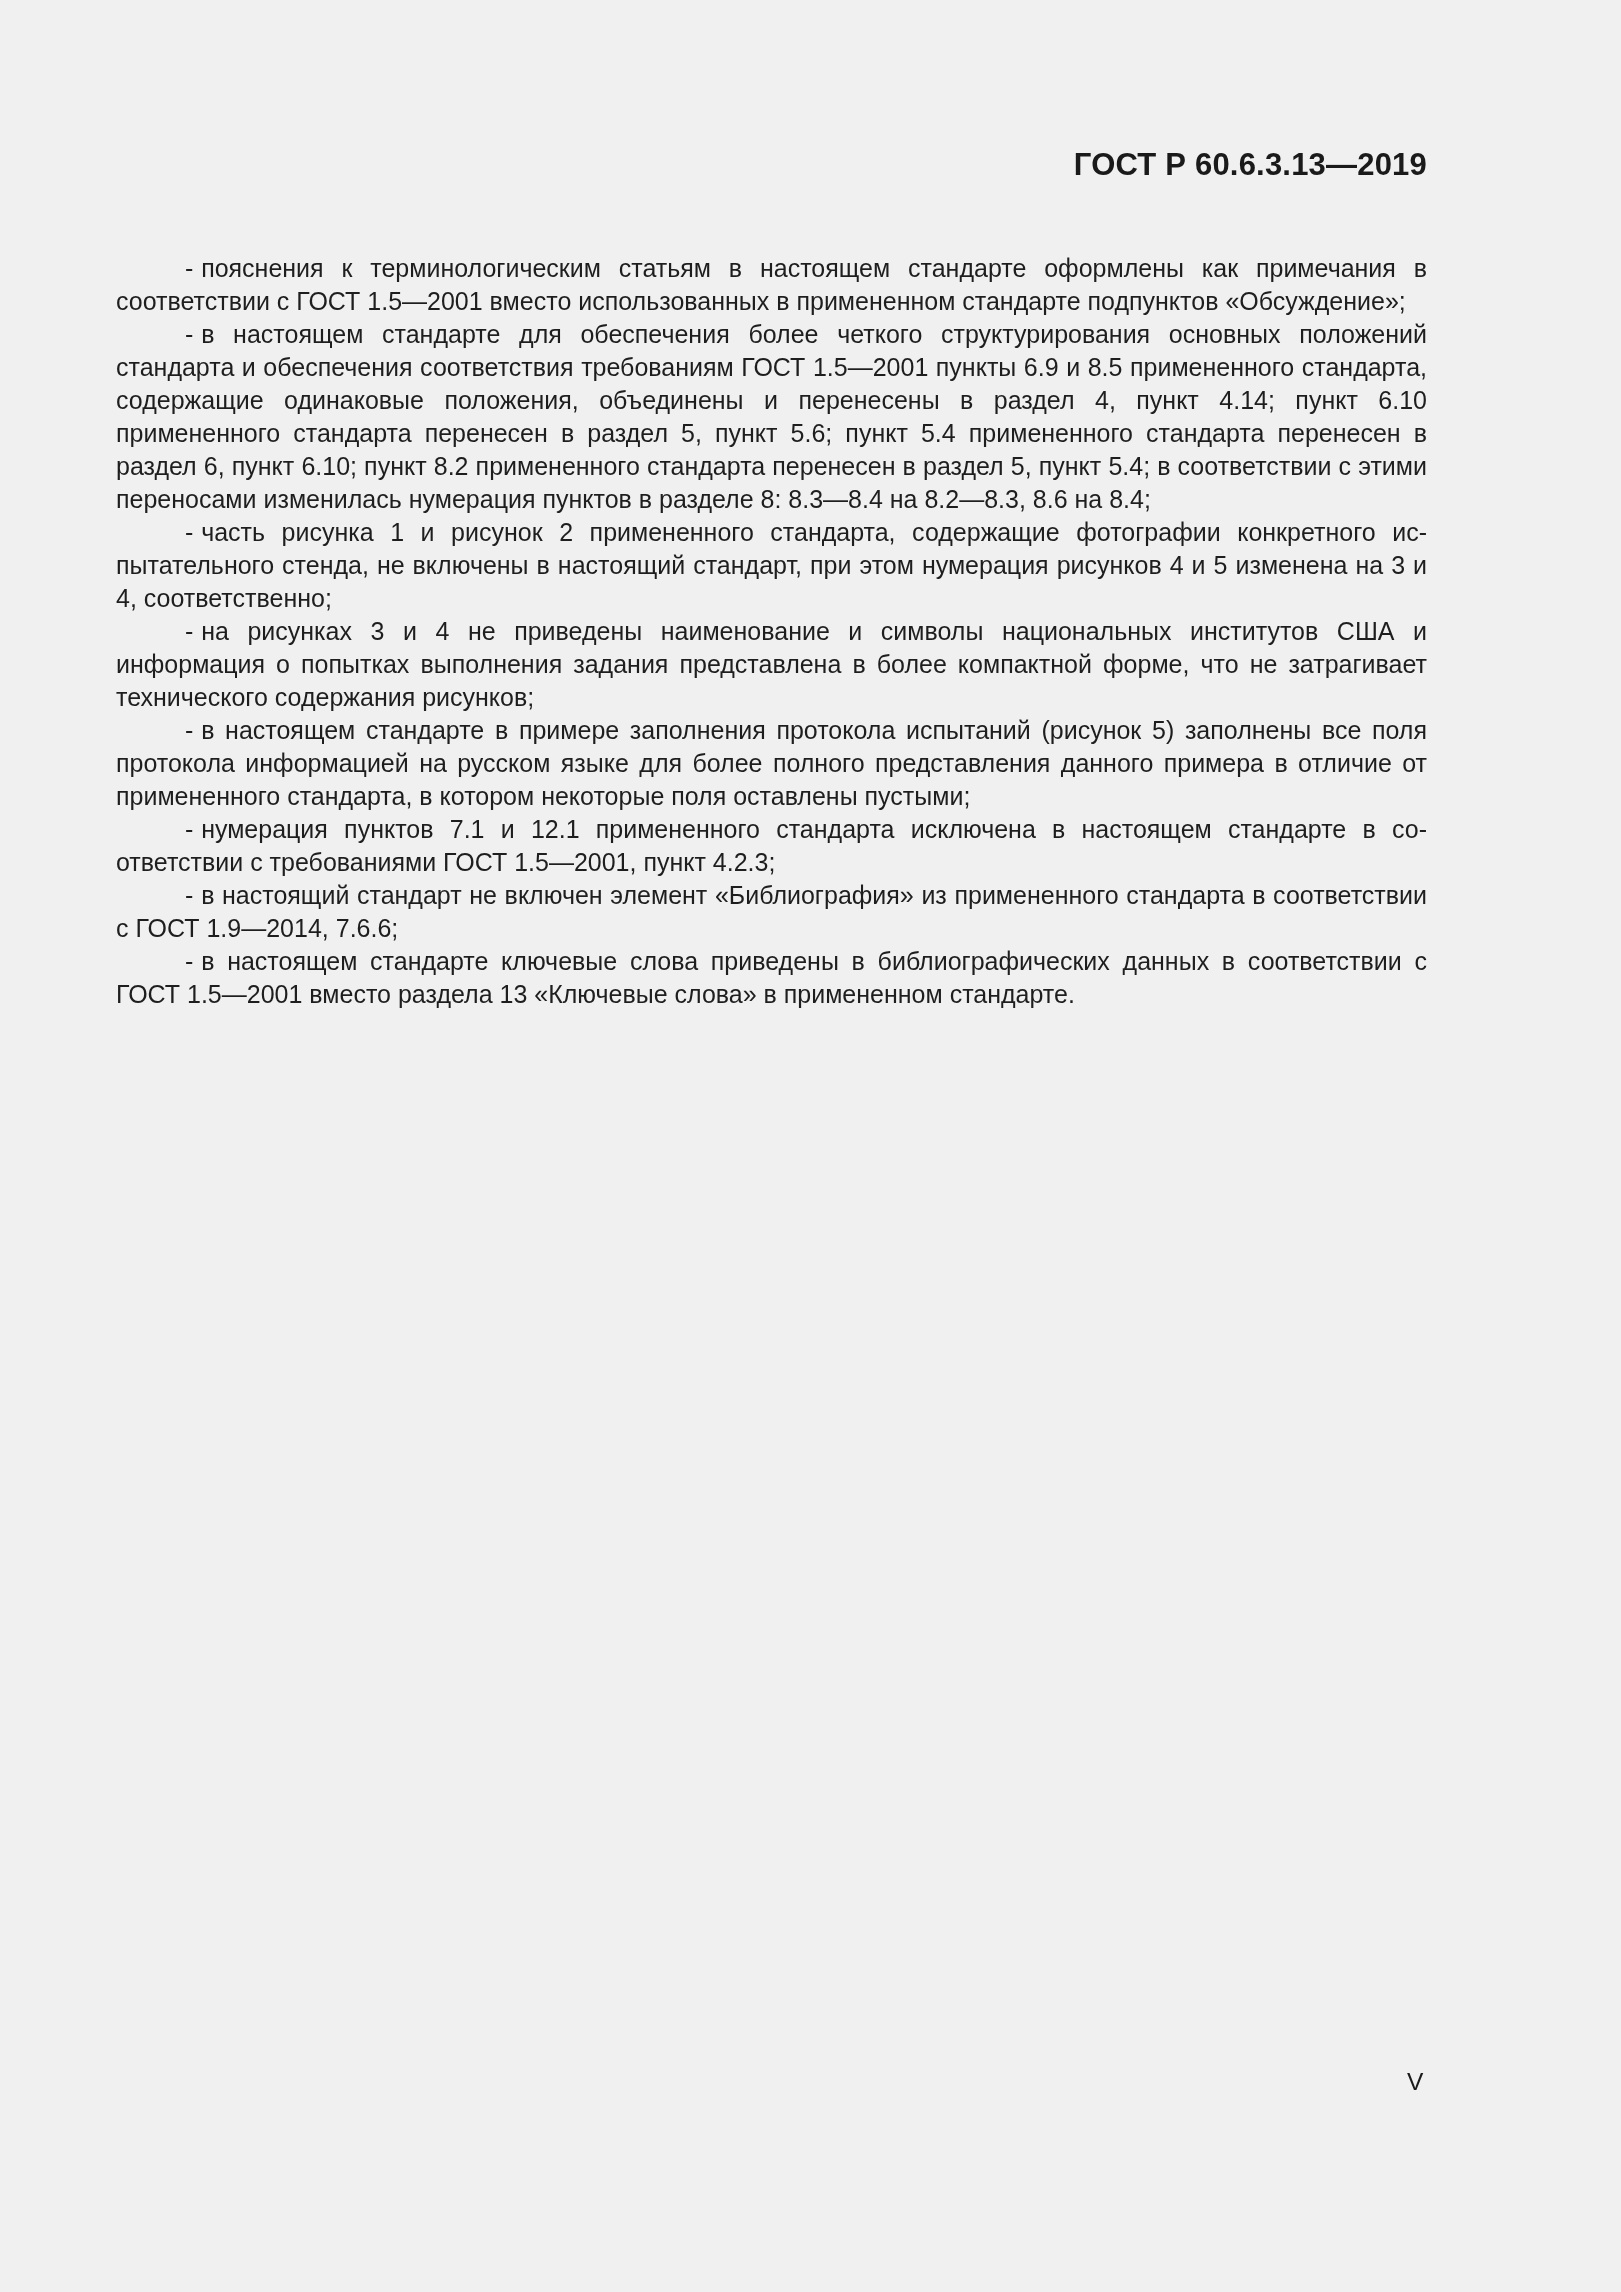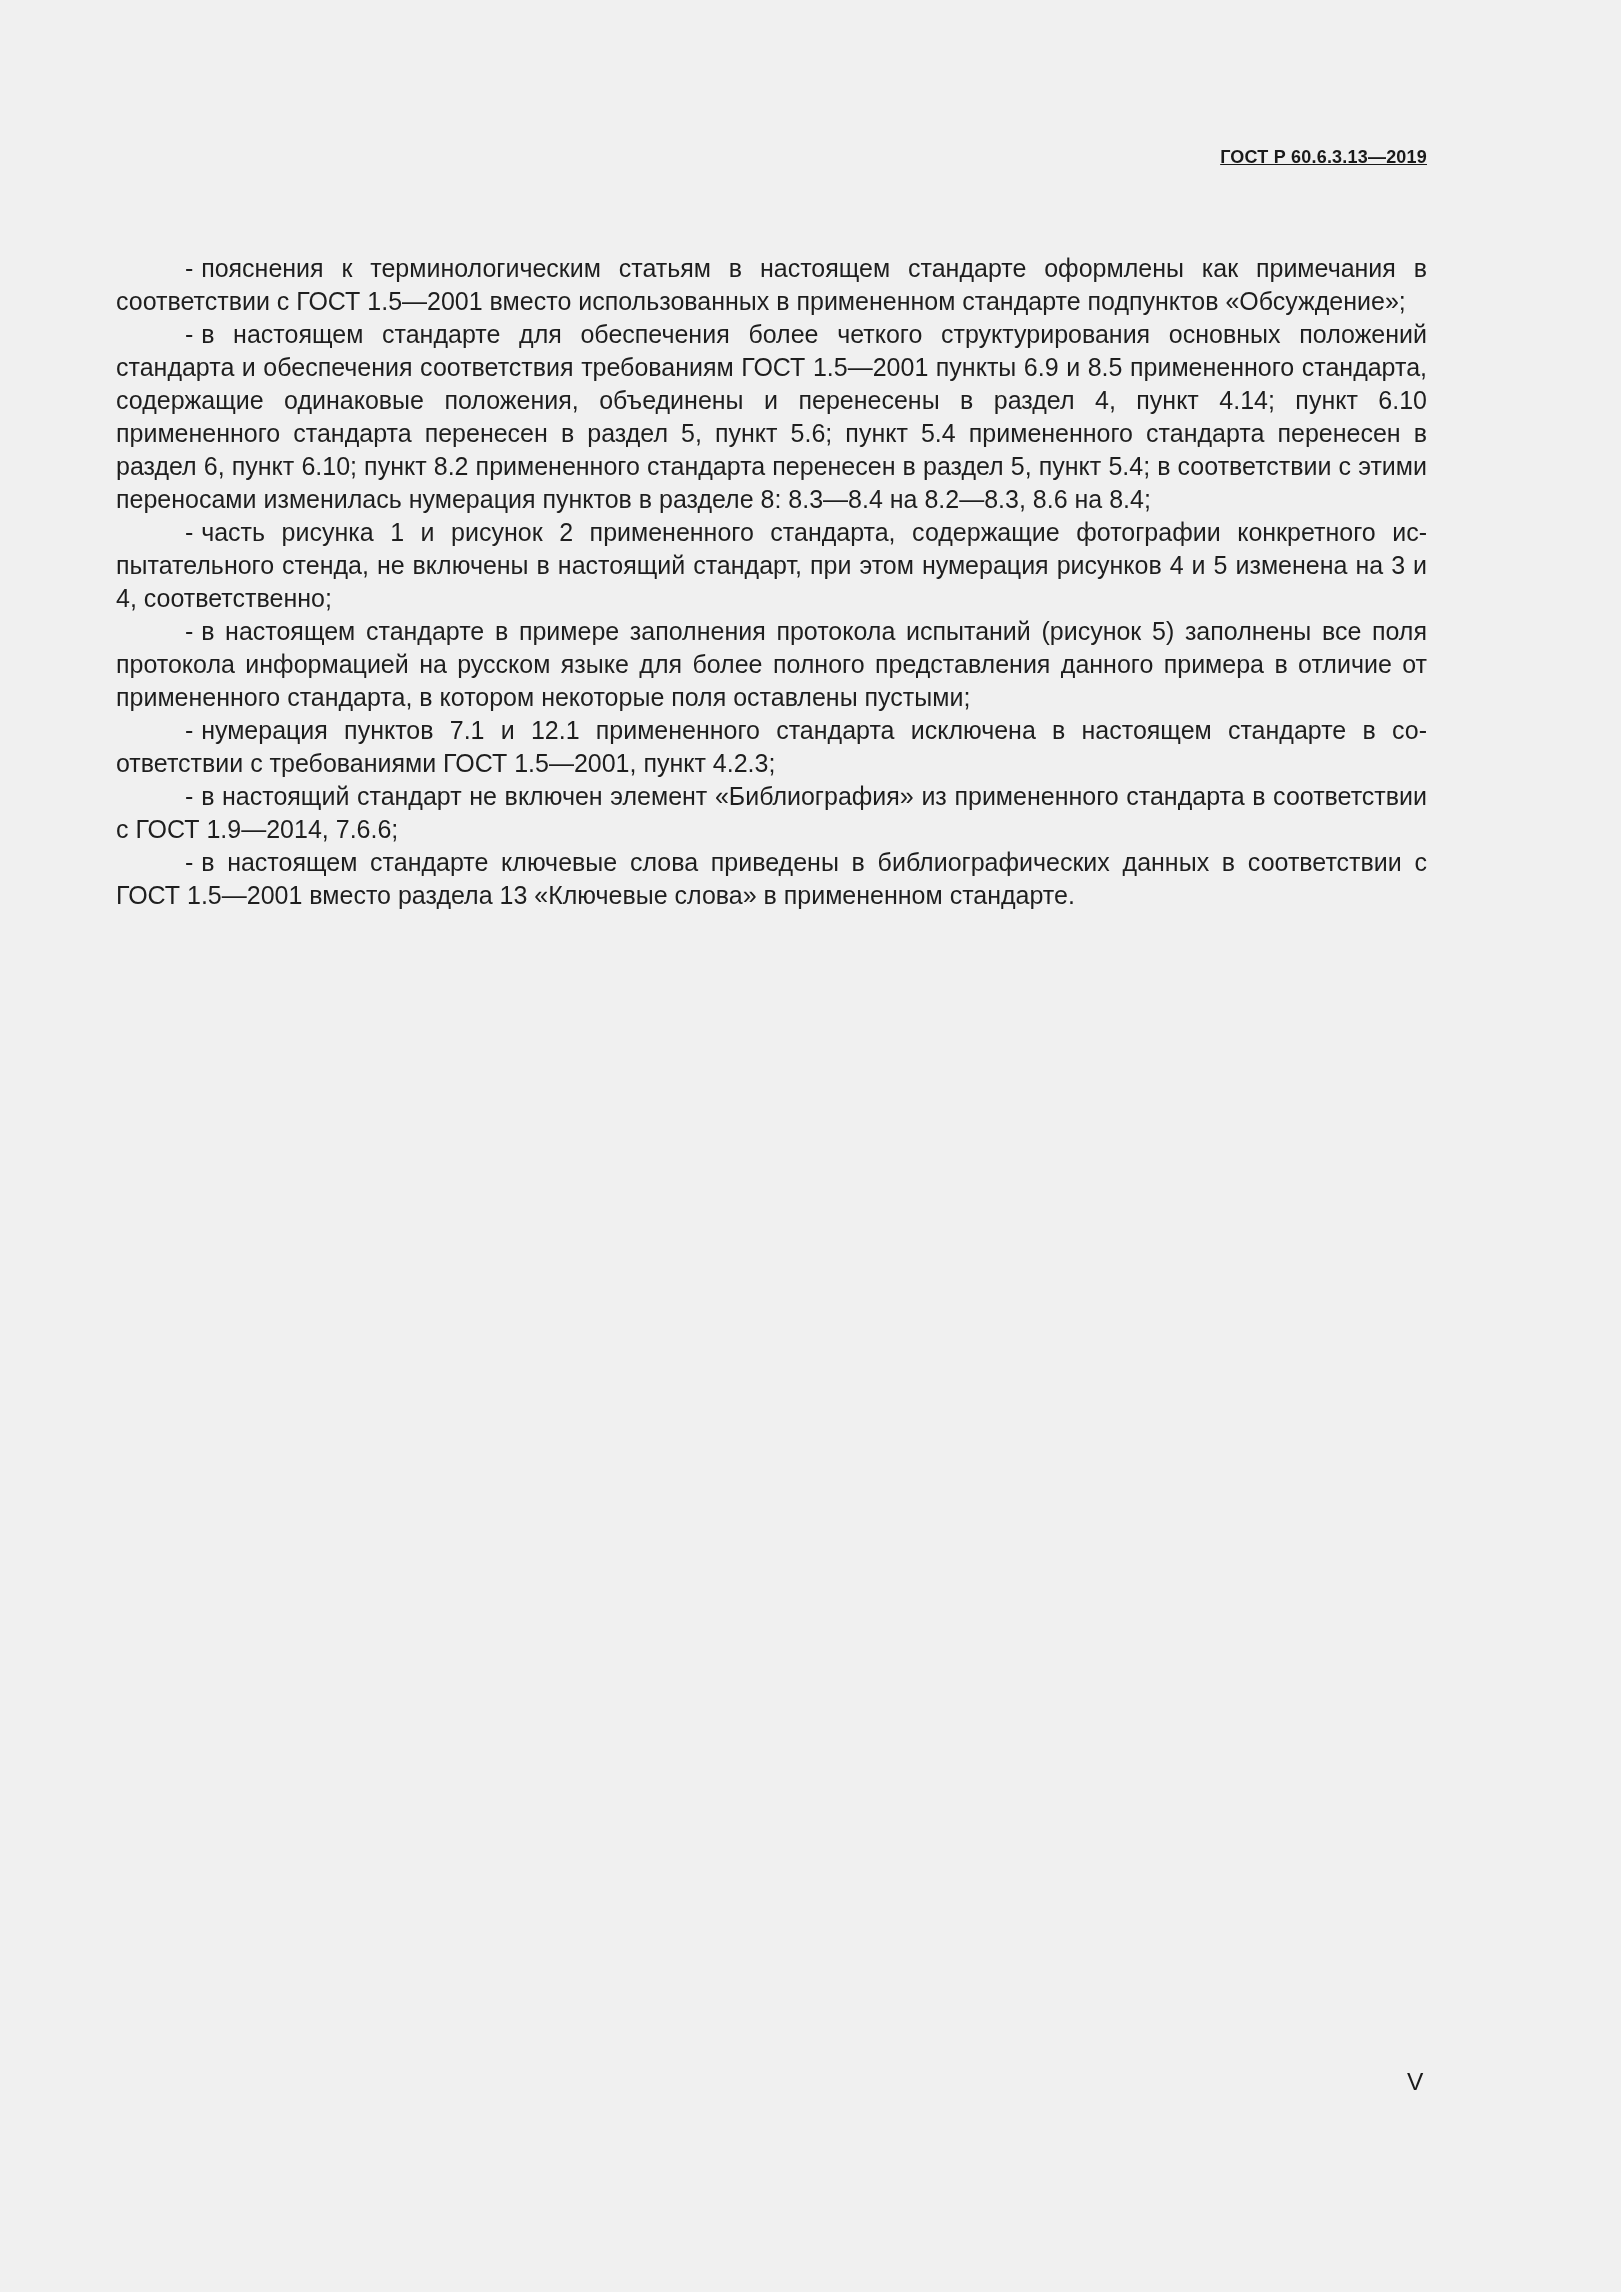--- a/index.html
+++ b/index.html
@@ -12,25 +12,24 @@
       background: #f0f0f0;
       position: relative;
       overflow: hidden;
       color: #1e1e1e;
       font-family: "Liberation Sans", sans-serif;
     }
     .page-header {
       position: absolute;
       top: 147px;
       right: 194px;
-      font-size: 18px;
+      font-size: 31px;
       font-weight: bold;
       letter-spacing: 0.2px;
       color: #1a1a1a;
-      text-decoration: underline;
     }
     .body-text {
       position: absolute;
       top: 224px;
       left: 116px;
       width: 1311px;
       font-size: 25px;
       line-height: 33px;
       margin-top: 28px;
     }
@@ -53,20 +52,21 @@
   </style>
 </head>
 <body>
 
 <div class="page-header">ГОСТ Р 60.6.3.13—2019</div>
 
 <div class="body-text">
   <p class="para"><span class="dash">-</span><span>пояснения к терминологическим статьям в настоящем стандарте оформлены как примечания в соответствии с ГОСТ 1.5—2001 вместо использованных в примененном стандарте подпунктов «Обсуж­дение»;</span></p>
   <p class="para"><span class="dash">-</span><span>в настоящем стандарте для обеспечения более четкого структурирования основных положе­ний стандарта и обеспечения соответствия требованиям ГОСТ 1.5—2001 пункты 6.9 и 8.5 примененно­го стандарта, содержащие одинаковые положения, объединены и перенесены в раздел 4, пункт 4.14; пункт 6.10 примененного стандарта перенесен в раздел 5, пункт 5.6; пункт 5.4 примененного стандарта перенесен в раздел 6, пункт 6.10; пункт 8.2 примененного стандарта перенесен в раздел 5, пункт 5.4; в соответствии с этими переносами изменилась нумерация пунктов в разделе 8: 8.3—8.4 на 8.2—8.3, 8.6 на 8.4;</span></p>
   <p class="para"><span class="dash">-</span><span>часть рисунка 1 и рисунок 2 примененного стандарта, содержащие фотографии конкретного ис­пытательного стенда, не включены в настоящий стандарт, при этом нумерация рисунков 4 и 5 изменена на 3 и 4, соответственно;</span></p>
+  <p class="para"><span class="dash">-</span><span>на рисунках 3 и 4 не приведены наименование и символы национальных институтов США и информация о попытках выполнения задания представлена в более компактной форме, что не затра­гивает технического содержания рисунков;</span></p>
   <p class="para"><span class="dash">-</span><span>в настоящем стандарте в примере заполнения протокола испытаний (рисунок 5) заполнены все поля протокола информацией на русском языке для более полного представления данного примера в отличие от примененного стандарта, в котором некоторые поля оставлены пустыми;</span></p>
   <p class="para"><span class="dash">-</span><span>нумерация пунктов 7.1 и 12.1 примененного стандарта исключена в настоящем стандарте в со­ответствии с требованиями ГОСТ 1.5—2001, пункт 4.2.3;</span></p>
   <p class="para"><span class="dash">-</span><span>в настоящий стандарт не включен элемент «Библиография» из примененного стандарта в соот­ветствии с ГОСТ 1.9—2014, 7.6.6;</span></p>
   <p class="para"><span class="dash">-</span><span>в настоящем стандарте ключевые слова приведены в библиографических данных в соответ­ствии с ГОСТ 1.5—2001 вместо раздела 13 «Ключевые слова» в примененном стандарте.</span></p>
 </div>
 
 <div class="page-number">V</div>
 
 
 </body></html>

